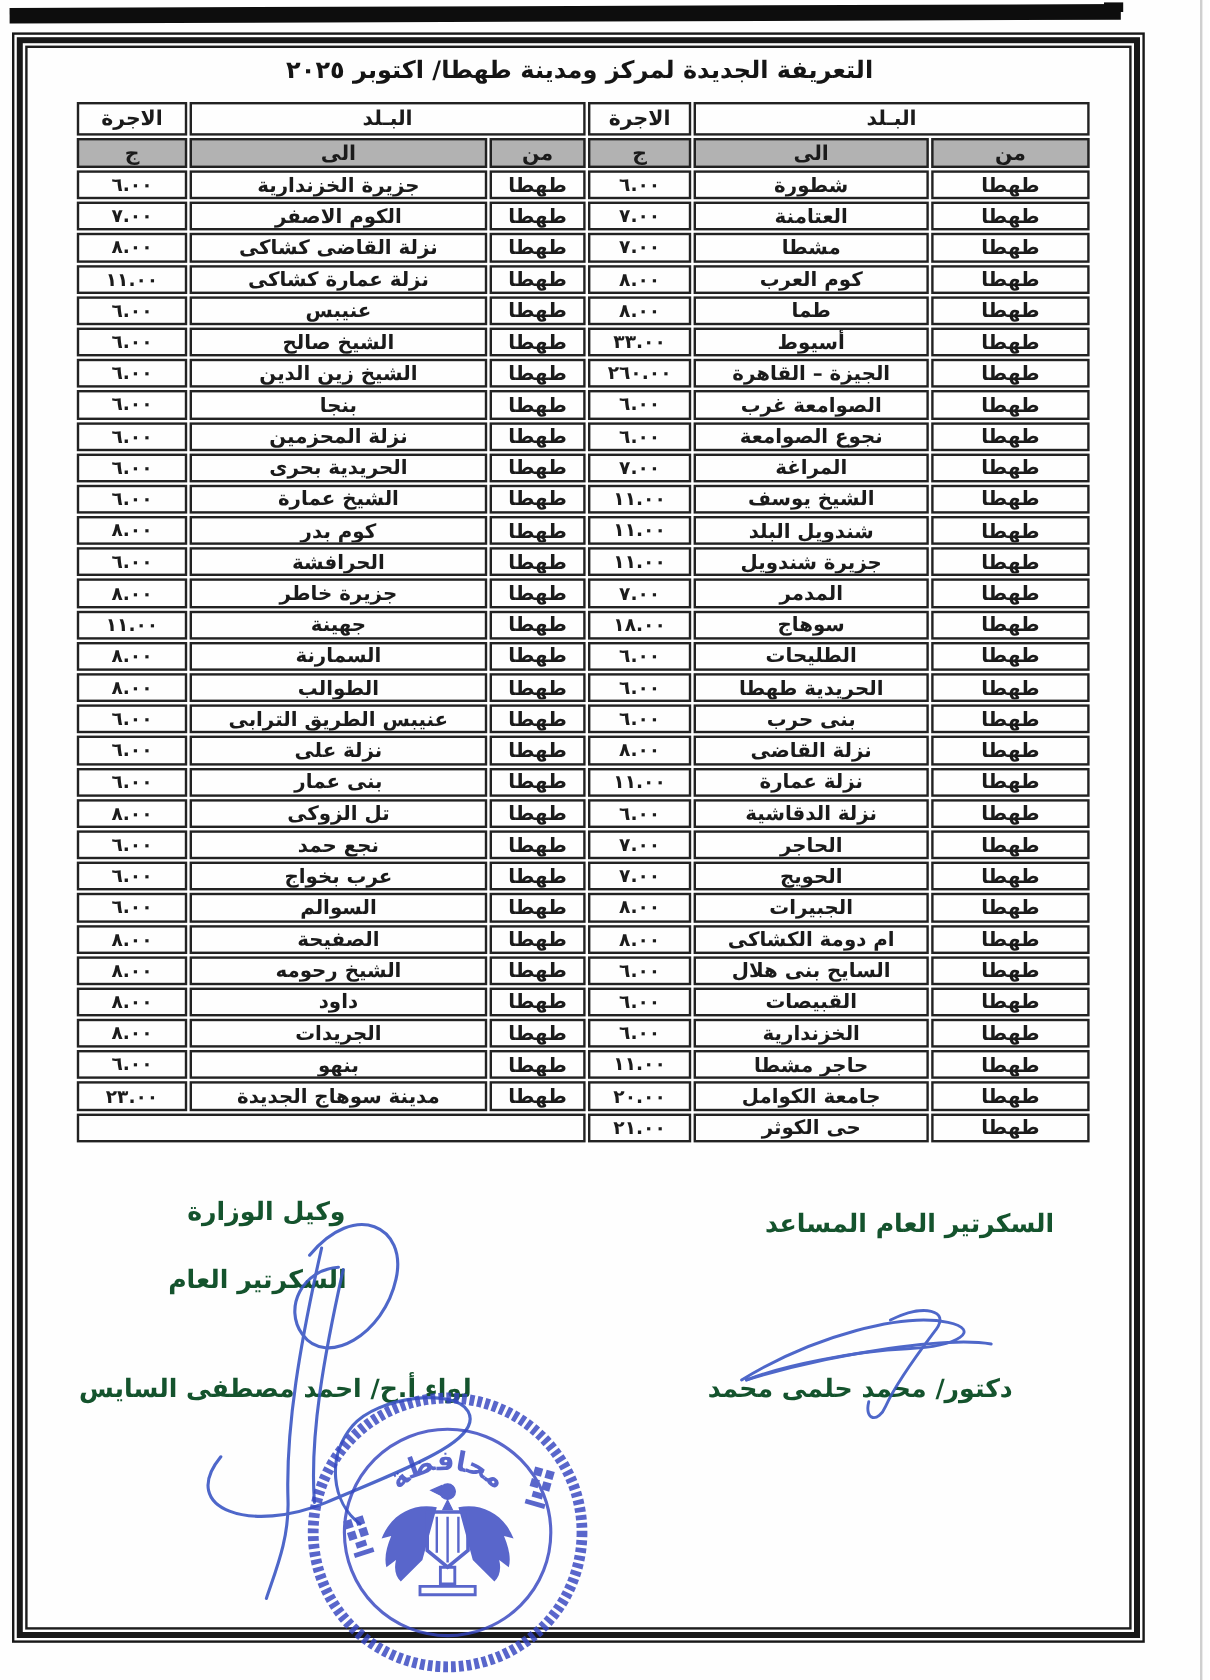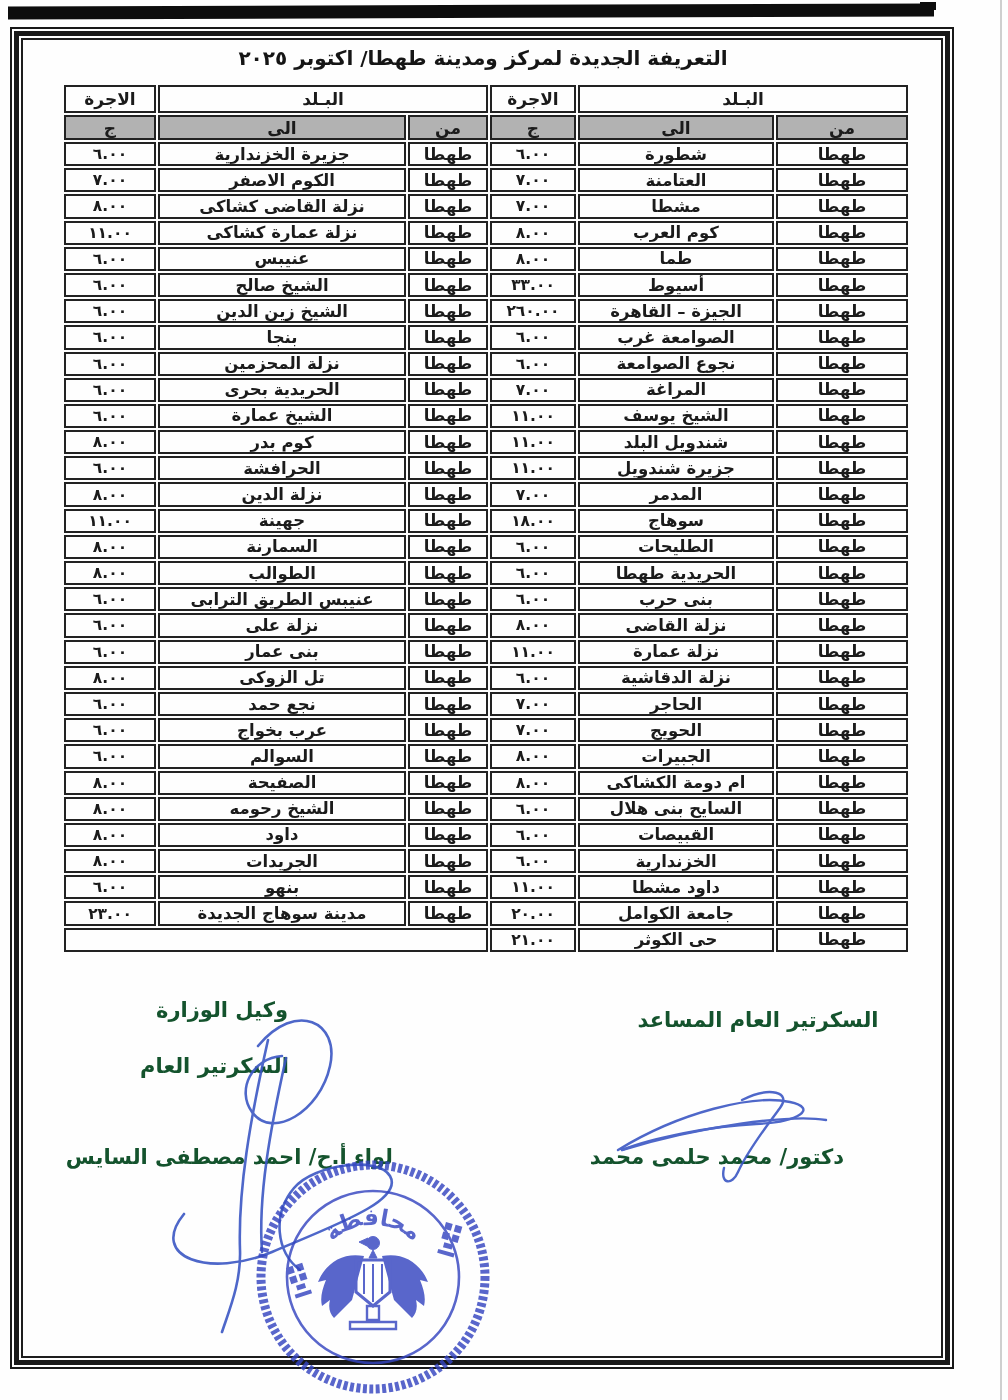--- a/index.html
+++ b/index.html
@@ -197,21 +197,21 @@
           <td class="fare-cell">١١.٠٠</td>
           <td class="from-cell">طهطا</td>
           <td class="to-cell">الحرافشة</td>
           <td class="fare-cell">٦.٠٠</td>
         </tr>
         <tr>
           <td class="from-cell">طهطا</td>
           <td class="to-cell">المدمر</td>
           <td class="fare-cell">٧.٠٠</td>
           <td class="from-cell">طهطا</td>
-          <td class="to-cell">نزلة الدين</td>
+          <td class="to-cell">جزيرة خاطر</td>
           <td class="fare-cell">٨.٠٠</td>
         </tr>
         <tr>
           <td class="from-cell">طهطا</td>
           <td class="to-cell">سوهاج</td>
           <td class="fare-cell">١٨.٠٠</td>
           <td class="from-cell">طهطا</td>
           <td class="to-cell">جهينة</td>
           <td class="fare-cell">١١.٠٠</td>
         </tr>
@@ -314,21 +314,21 @@
         <tr>
           <td class="from-cell">طهطا</td>
           <td class="to-cell">الخزندارية</td>
           <td class="fare-cell">٦.٠٠</td>
           <td class="from-cell">طهطا</td>
           <td class="to-cell">الجريدات</td>
           <td class="fare-cell">٨.٠٠</td>
         </tr>
         <tr>
           <td class="from-cell">طهطا</td>
-          <td class="to-cell">داود مشطا</td>
+          <td class="to-cell">حاجر مشطا</td>
           <td class="fare-cell">١١.٠٠</td>
           <td class="from-cell">طهطا</td>
           <td class="to-cell">بنهو</td>
           <td class="fare-cell">٦.٠٠</td>
         </tr>
         <tr>
           <td class="from-cell">طهطا</td>
           <td class="to-cell">جامعة الكوامل</td>
           <td class="fare-cell">٢٠.٠٠</td>
           <td class="from-cell">طهطا</td>

